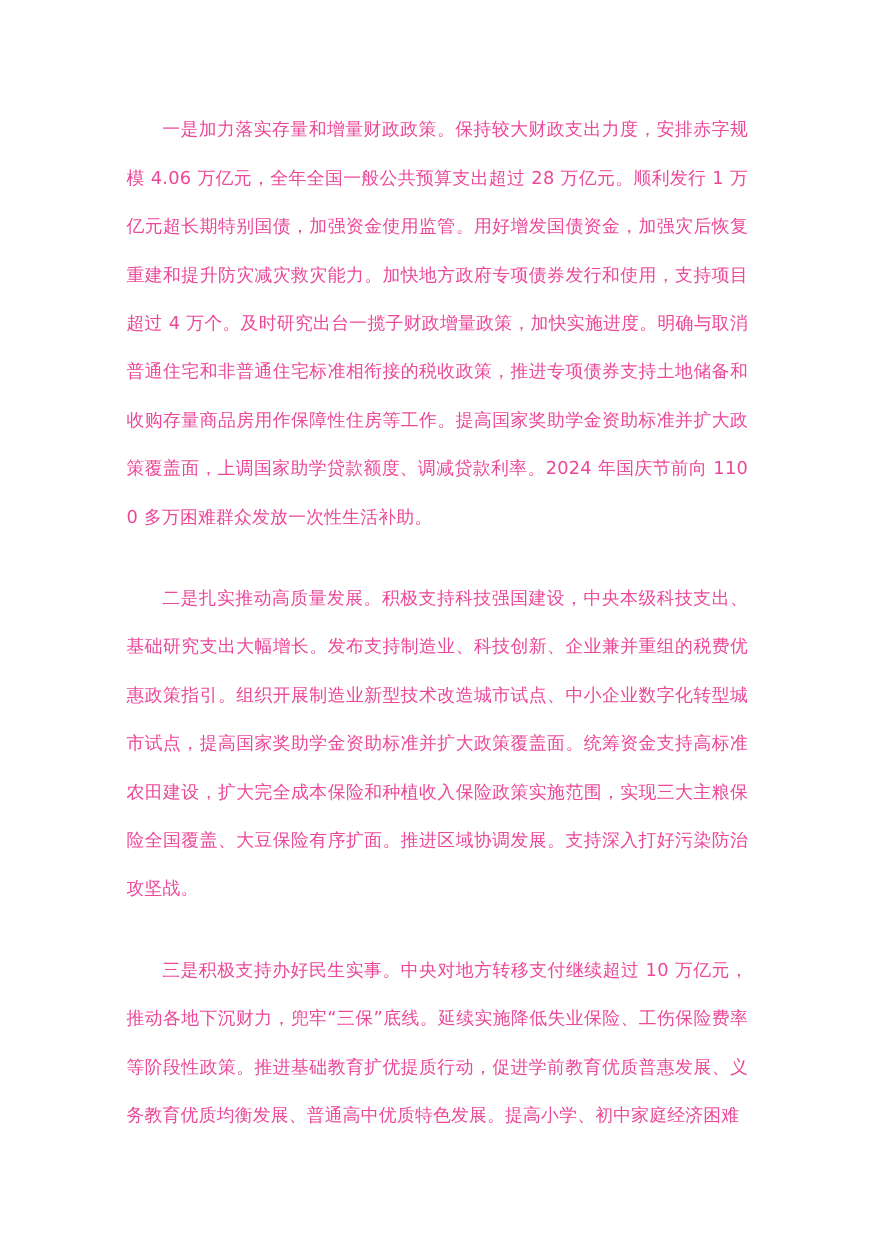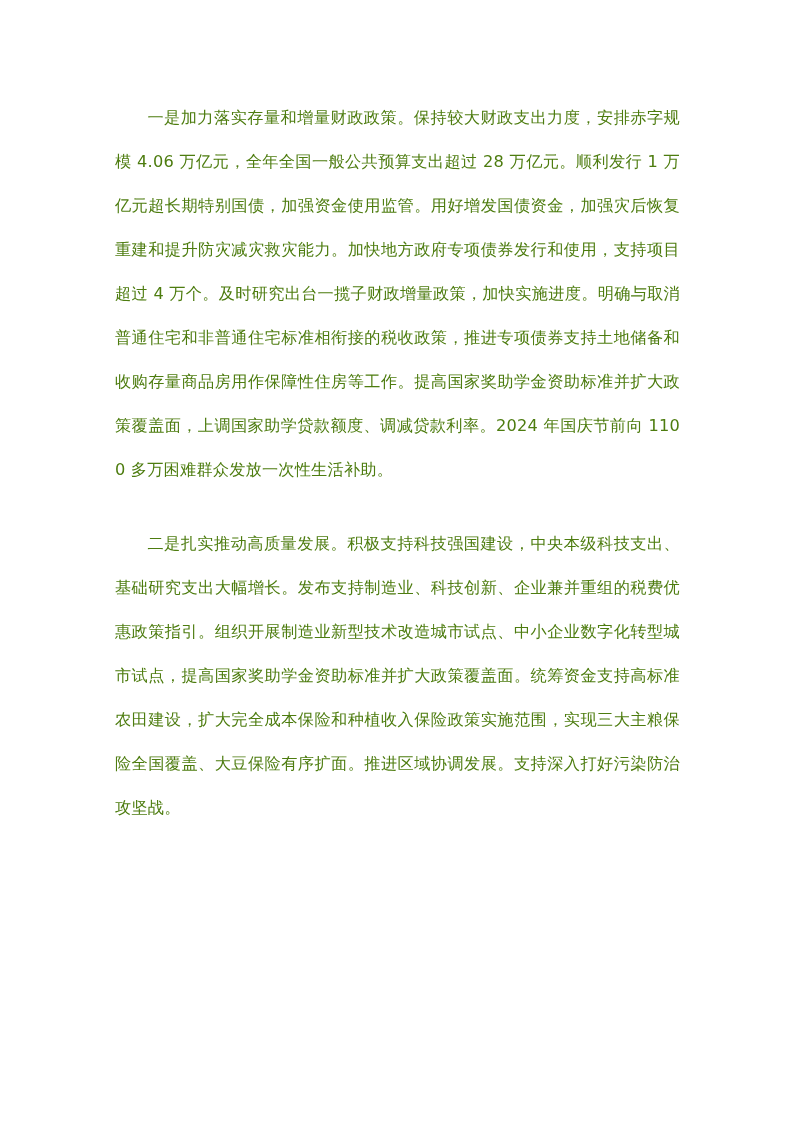--- a/index.html
+++ b/index.html
@@ -19,32 +19,33 @@
     position: absolute;
     left: 115px;
     top: 96px;
     width: 565px;
   }
   p.para {
     margin: 0 0 30px 0;
     font-family: "DejaVu Sans", "Liberation Sans", sans-serif;
     font-size: 16.2px;
     line-height: 44px;
-    color: #4d7c0f;
+    color: #ec4899;
     text-align: justify;
     text-justify: inter-ideograph;
     text-indent: 2em;
     letter-spacing: 0.2px;
     word-break: break-all;
   }
   p.para:last-child {
     margin-bottom: 0;
   }
 </style>
 </head>
 <body>
 
 <div class="page">
   <div class="content">
     <p class="para">一是加力落实存量和增量财政政策。保持较大财政支出力度，安排赤字规模 4.06 万亿元，全年全国一般公共预算支出超过 28 万亿元。顺利发行 1 万亿元超长期特别国债，加强资金使用监管。用好增发国债资金，加强灾后恢复重建和提升防灾减灾救灾能力。加快地方政府专项债券发行和使用，支持项目超过 4 万个。及时研究出台一揽子财政增量政策，加快实施进度。明确与取消普通住宅和非普通住宅标准相衔接的税收政策，推进专项债券支持土地储备和收购存量商品房用作保障性住房等工作。提高国家奖助学金资助标准并扩大政策覆盖面，上调国家助学贷款额度、调减贷款利率。2024 年国庆节前向 1100 多万困难群众发放一次性生活补助。</p>
     <p class="para">二是扎实推动高质量发展。积极支持科技强国建设，中央本级科技支出、基础研究支出大幅增长。发布支持制造业、科技创新、企业兼并重组的税费优惠政策指引。组织开展制造业新型技术改造城市试点、中小企业数字化转型城市试点，提高国家奖助学金资助标准并扩大政策覆盖面。统筹资金支持高标准农田建设，扩大完全成本保险和种植收入保险政策实施范围，实现三大主粮保险全国覆盖、大豆保险有序扩面。推进区域协调发展。支持深入打好污染防治攻坚战。</p>
+    <p class="para">三是积极支持办好民生实事。中央对地方转移支付继续超过 10 万亿元，推动各地下沉财力，兜牢“三保”底线。延续实施降低失业保险、工伤保险费率等阶段性政策。推进基础教育扩优提质行动，促进学前教育优质普惠发展、义务教育优质均衡发展、普通高中优质特色发展。提高小学、初中家庭经济困难</p>
   </div>
 </div>
 
 </body></html>

